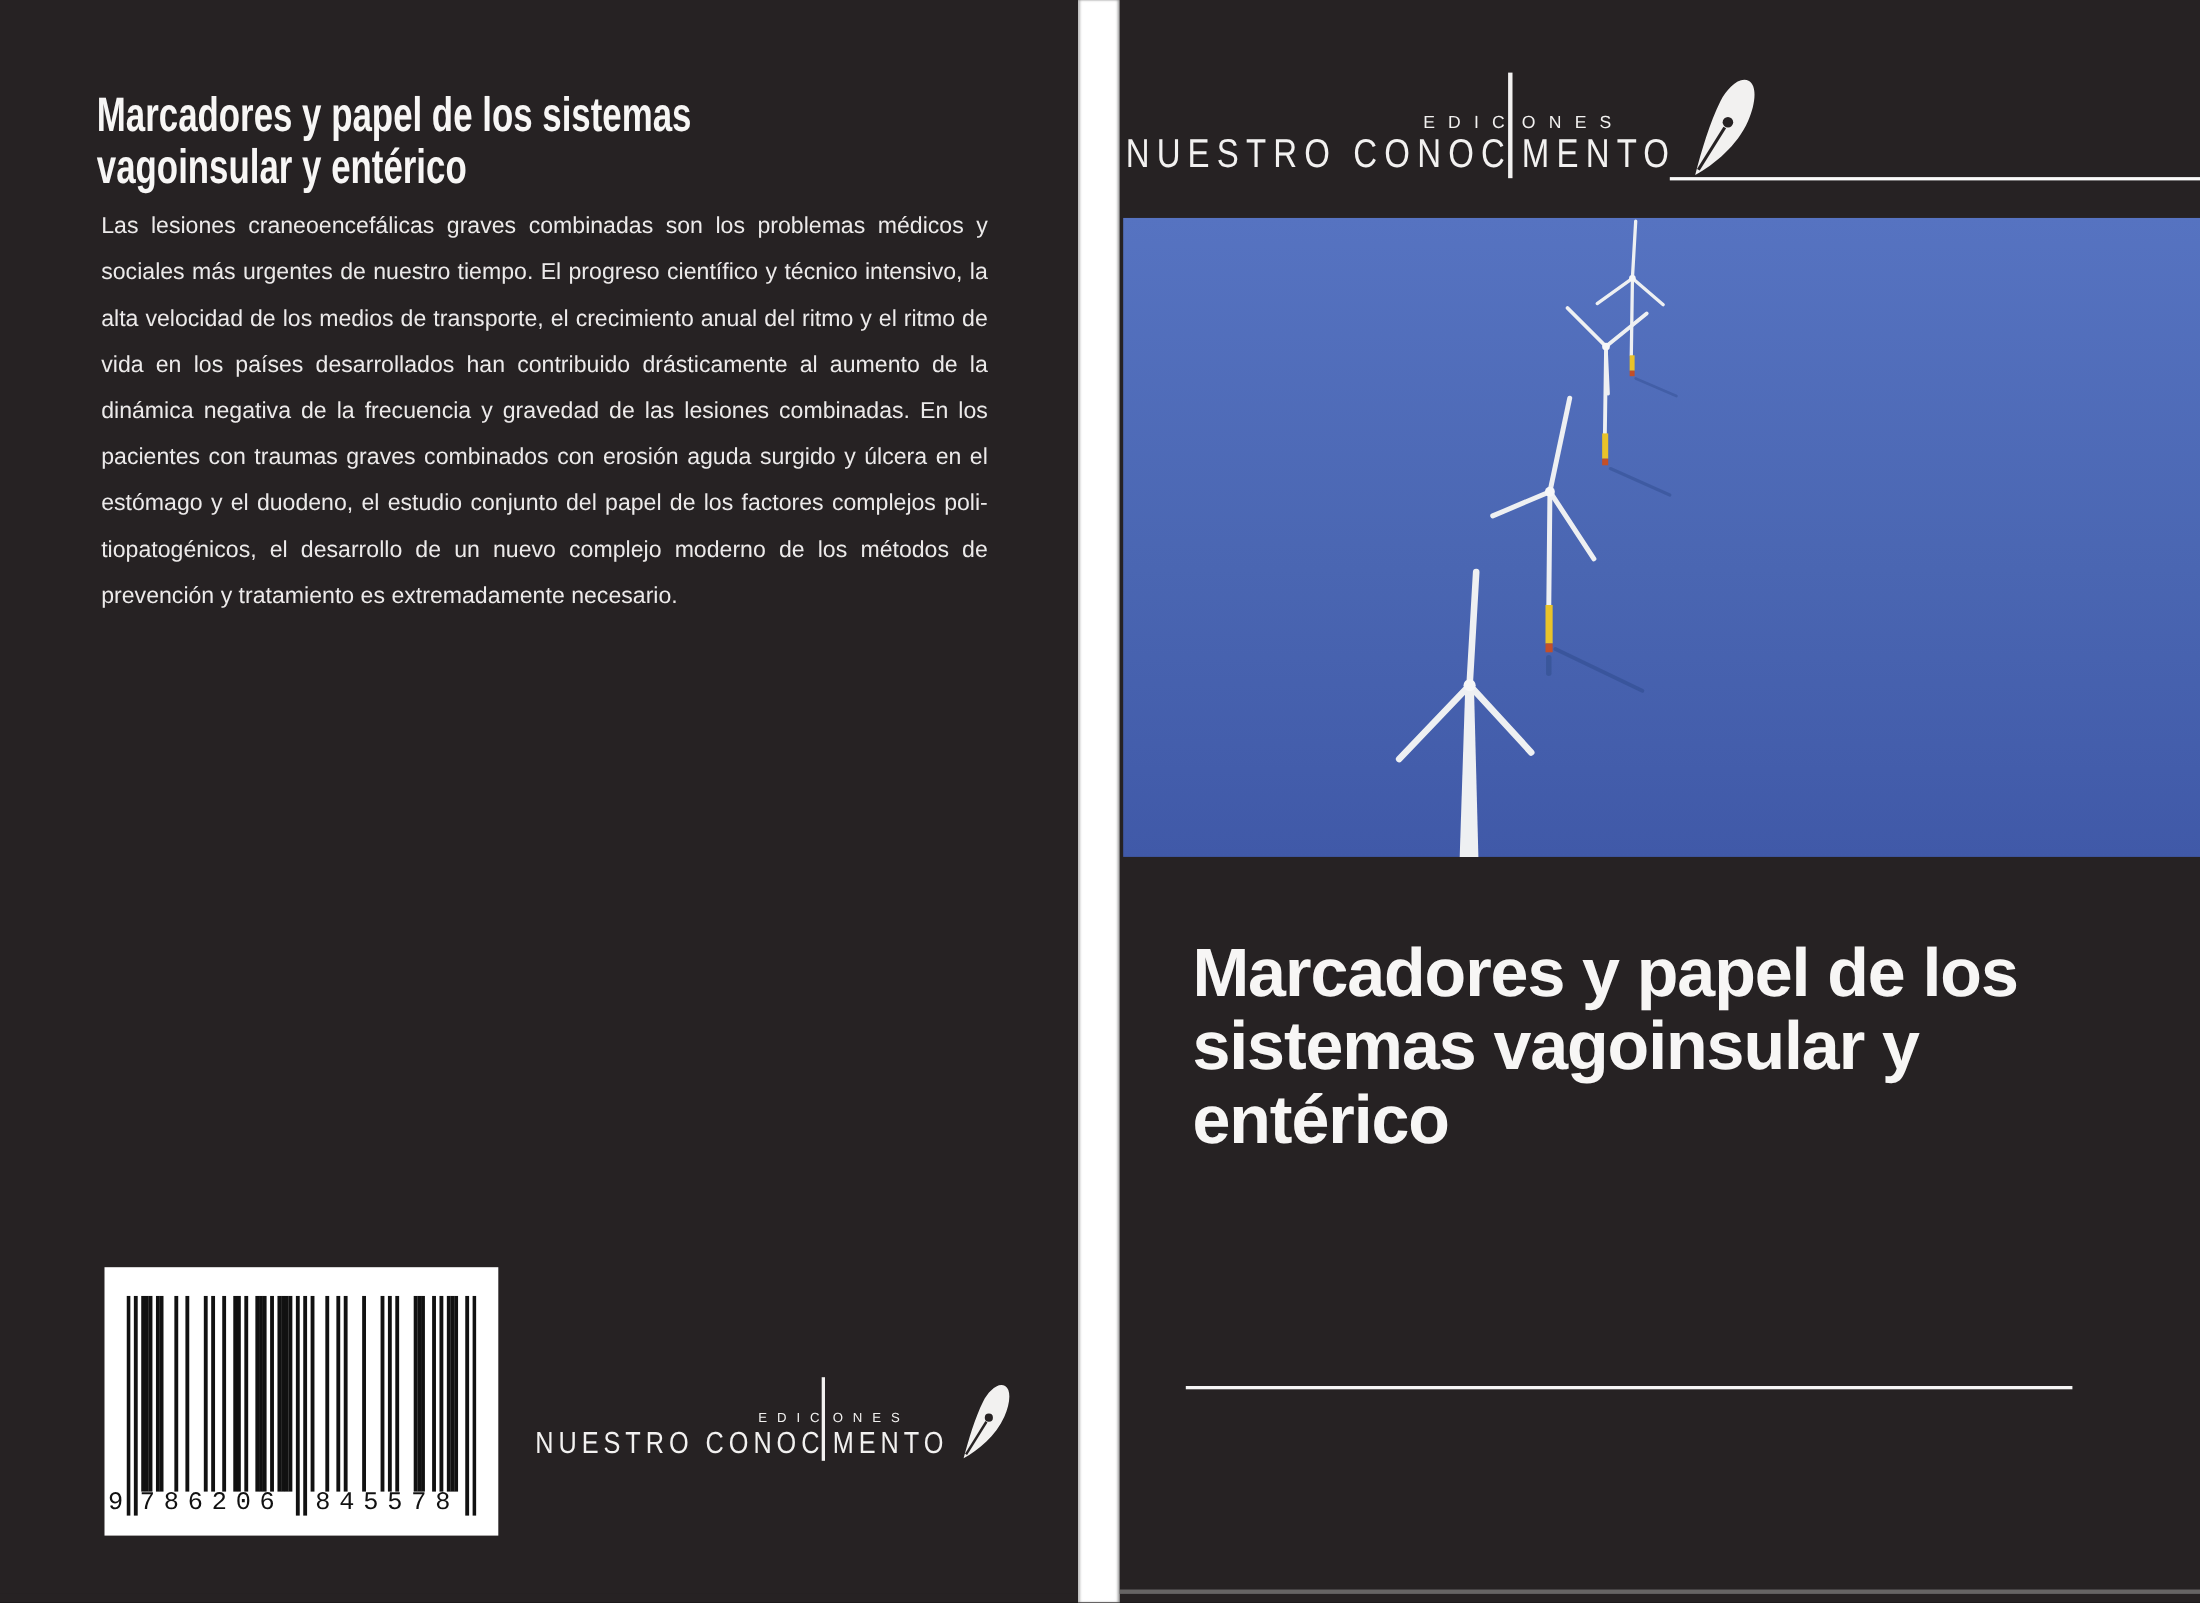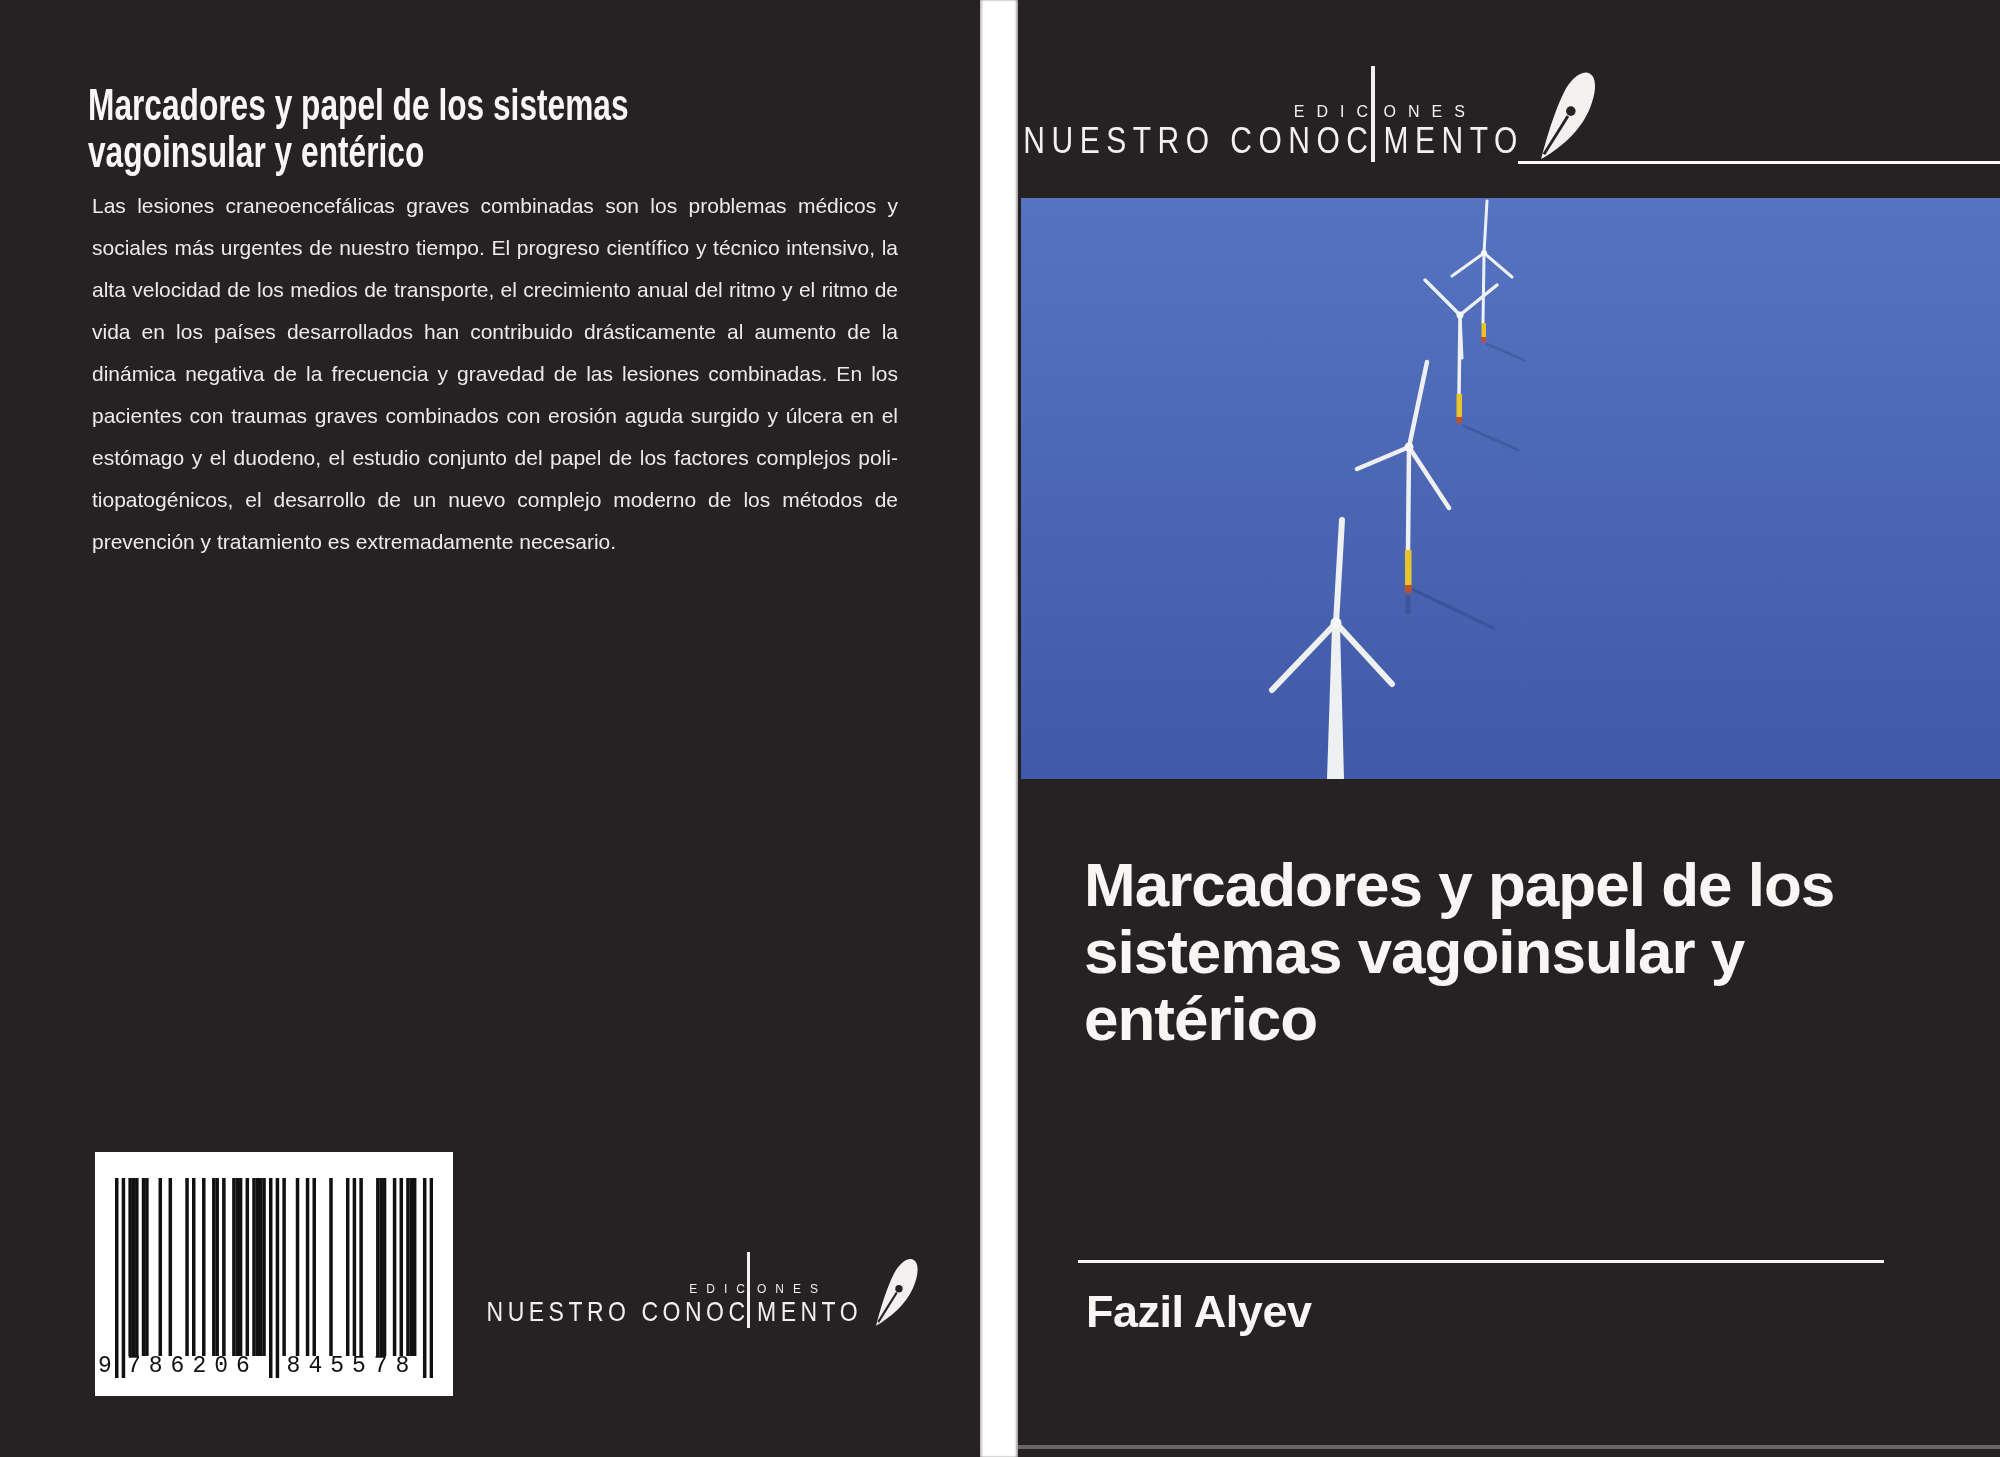--- a/index.html
+++ b/index.html
@@ -233,17 +233,16 @@
         <line x1="315" y1="425" x2="251" y2="492" stroke="var(--turbine-white,#eef0f2)" stroke-width="6"></line>
         <line x1="315" y1="425" x2="371" y2="486" stroke="var(--turbine-white,#eef0f2)" stroke-width="6"></line>
         <circle cx="315" cy="425" r="5.5" fill="#f6f7f8"></circle>
       </g>
     </svg>
 
     <h2 class="front-title">Marcadores y papel de los sistemas vagoinsular y entérico</h2>
 
     <div class="title-rule"></div>
 
-    <div class="front-author">Fazil Alyev</div>
 
     <div class="bottom-edge"></div>
   </div>
 </div>
 
 </body></html>

